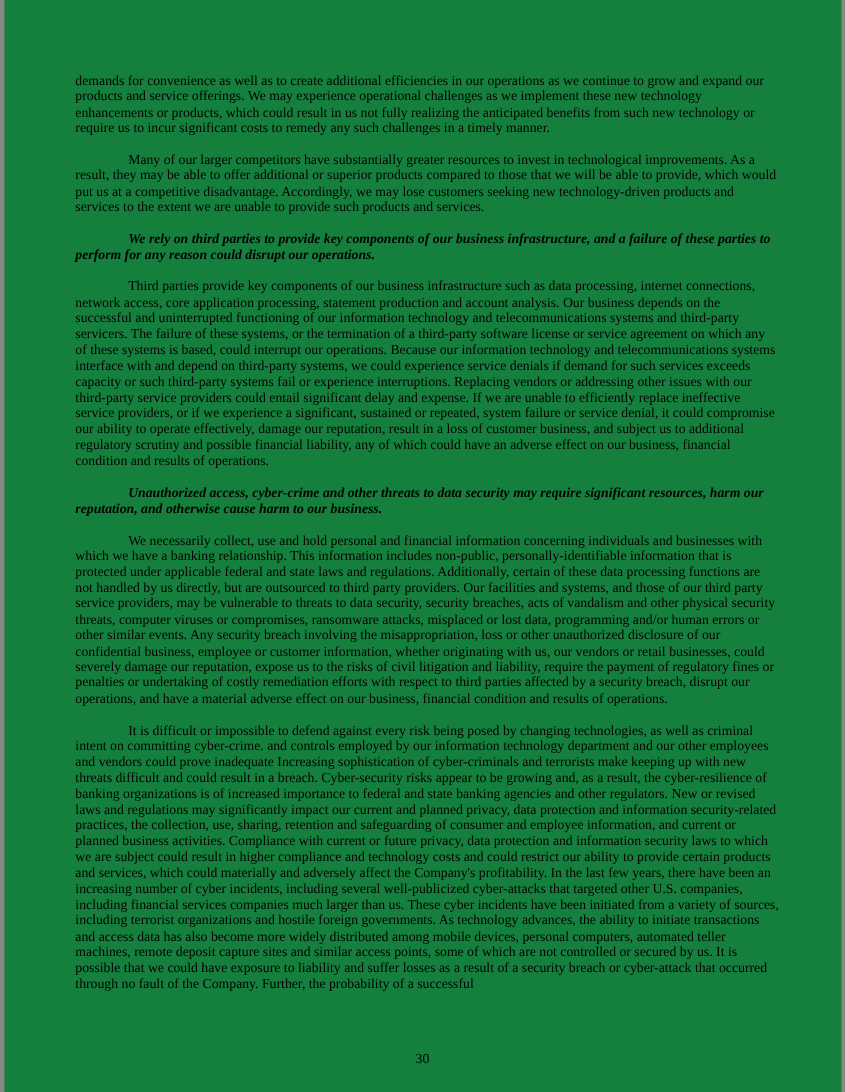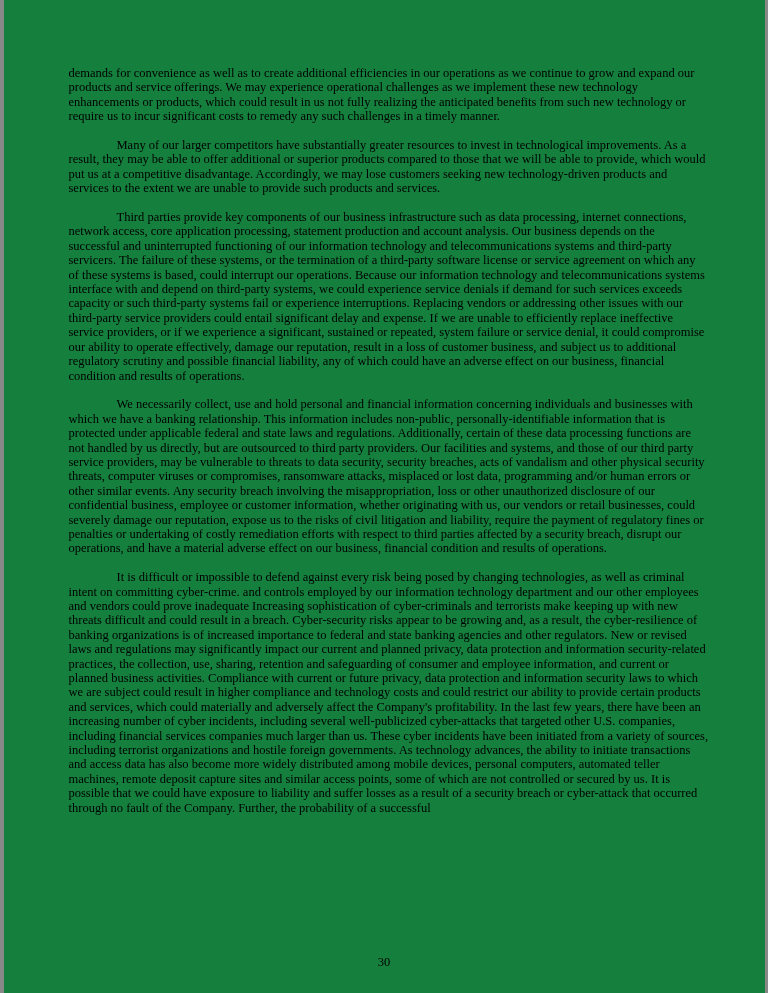--- a/index.html
+++ b/index.html
@@ -49,18 +49,20 @@
     line-height: 14px;
   }
 </style>
 </head>
 <body>
 
 <div class="page">
   <div class="content">
     <p class="para">demands for convenience as well as to create additional efficiencies in our operations as we continue to grow and expand our products and service offerings. We may experience operational challenges as we implement these new technology enhancements or products, which could result in us not fully realizing the anticipated benefits from such new technology or require us to incur significant costs to remedy any such challenges in a timely manner.</p>
     <p class="para indent">Many of our larger competitors have substantially greater resources to invest in technological improvements. As a result, they may be able to offer additional or superior products compared to those that we will be able to provide, which would put us at a competitive disadvantage. Accordingly, we may lose customers seeking new technology-driven products and services to the extent we are unable to provide such products and services.</p>
+    <p class="para indent heading">We rely on third parties to provide key components of our business infrastructure, and a failure of these parties to perform for any reason could disrupt our operations.</p>
     <p class="para indent">Third parties provide key components of our business infrastructure such as data processing, internet connections, network access, core application processing, statement production and account analysis. Our business depends on the successful and uninterrupted functioning of our information technology and telecommunications systems and third-party servicers. The failure of these systems, or the termination of a third-party software license or service agreement on which any of these systems is based, could interrupt our operations. Because our information technology and telecommunications systems interface with and depend on third-party systems, we could experience service denials if demand for such services exceeds capacity or such third-party systems fail or experience interruptions. Replacing vendors or addressing other issues with our third-party service providers could entail significant delay and expense. If we are unable to efficiently replace ineffective service providers, or if we experience a significant, sustained or repeated, system failure or service denial, it could compromise our ability to operate effectively, damage our reputation, result in a loss of customer business, and subject us to additional regulatory scrutiny and possible financial liability, any of which could have an adverse effect on our business, financial condition and results of operations.</p>
+    <p class="para indent heading">Unauthorized access, cyber-crime and other threats to data security may require significant resources, harm our reputation, and otherwise cause harm to our business.</p>
     <p class="para indent">We necessarily collect, use and hold personal and financial information concerning individuals and businesses with which we have a banking relationship. This information includes non-public, personally-identifiable information that is protected under applicable federal and state laws and regulations. Additionally, certain of these data processing functions are not handled by us directly, but are outsourced to third party providers. Our facilities and systems, and those of our third party service providers, may be vulnerable to threats to data security, security breaches, acts of vandalism and other physical security threats, computer viruses or compromises, ransomware attacks, misplaced or lost data, programming and/or human errors or other similar events. Any security breach involving the misappropriation, loss or other unauthorized disclosure of our confidential business, employee or customer information, whether originating with us, our vendors or retail businesses, could severely damage our reputation, expose us to the risks of civil litigation and liability, require the payment of regulatory fines or penalties or undertaking of costly remediation efforts with respect to third parties affected by a security breach, disrupt our operations, and have a material adverse effect on our business, financial condition and results of operations.</p>
     <p class="para indent">It is difficult or impossible to defend against every risk being posed by changing technologies, as well as criminal intent on committing cyber-crime. and controls employed by our information technology department and our other employees and vendors could prove inadequate Increasing sophistication of cyber-criminals and terrorists make keeping up with new threats difficult and could result in a breach. Cyber-security risks appear to be growing and, as a result, the cyber-resilience of banking organizations is of increased importance to federal and state banking agencies and other regulators. New or revised laws and regulations may significantly impact our current and planned privacy, data protection and information security-related practices, the collection, use, sharing, retention and safeguarding of consumer and employee information, and current or planned business activities. Compliance with current or future privacy, data protection and information security laws to which we are subject could result in higher compliance and technology costs and could restrict our ability to provide certain products and services, which could materially and adversely affect the Company's profitability. In the last few years, there have been an increasing number of cyber incidents, including several well-publicized cyber-attacks that targeted other U.S. companies, including financial services companies much larger than us. These cyber incidents have been initiated from a variety of sources, including terrorist organizations and hostile foreign governments. As technology advances, the ability to initiate transactions and access data has also become more widely distributed among mobile devices, personal computers, automated teller machines, remote deposit capture sites and similar access points, some of which are not controlled or secured by us. It is possible that we could have exposure to liability and suffer losses as a result of a security breach or cyber-attack that occurred through no fault of the Company. Further, the probability of a successful</p>
   </div>
   <div class="page-footer">30</div>
 </div>
 
 </body></html>

